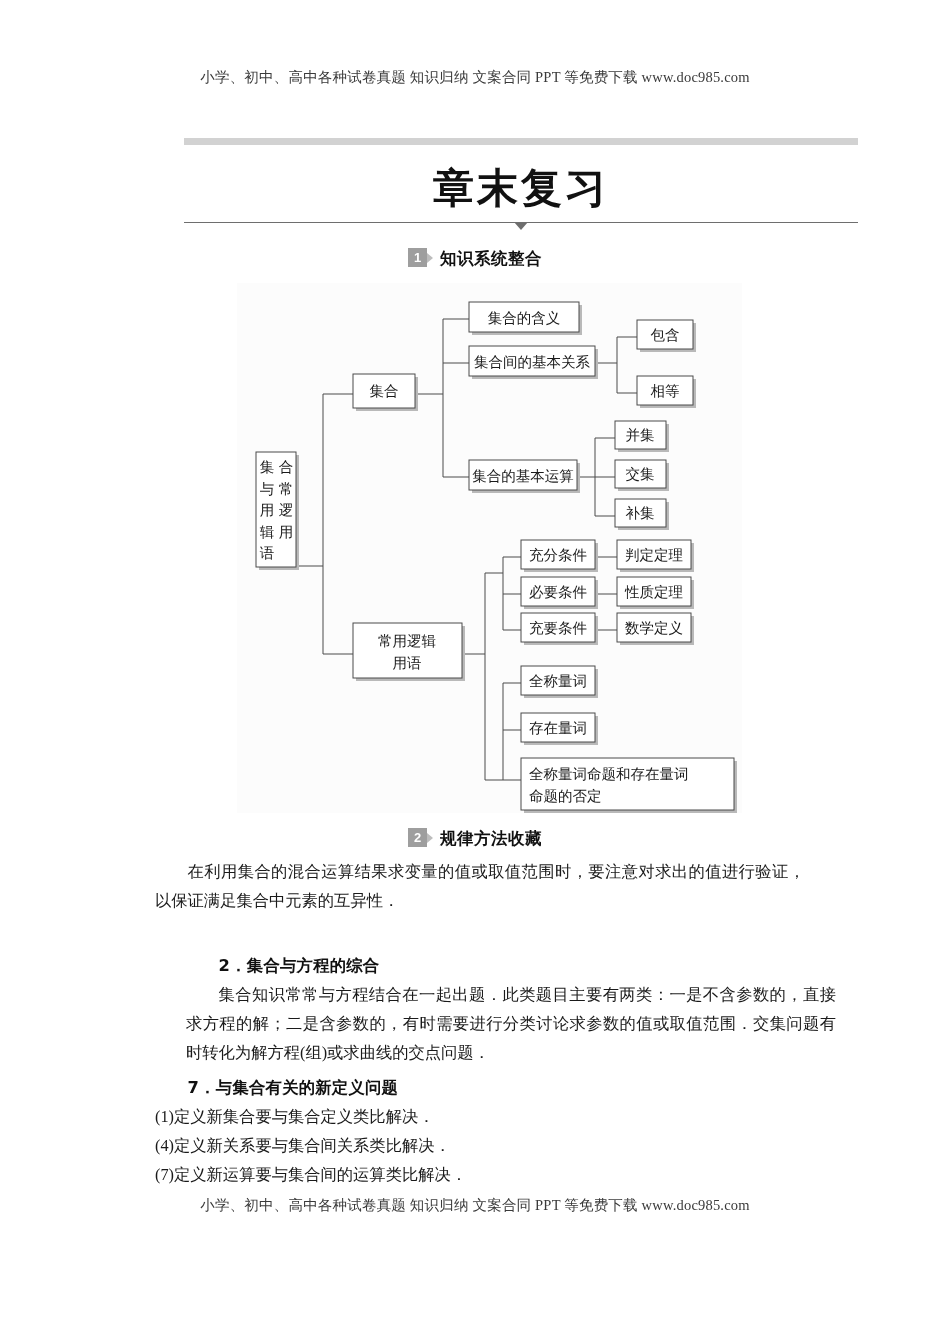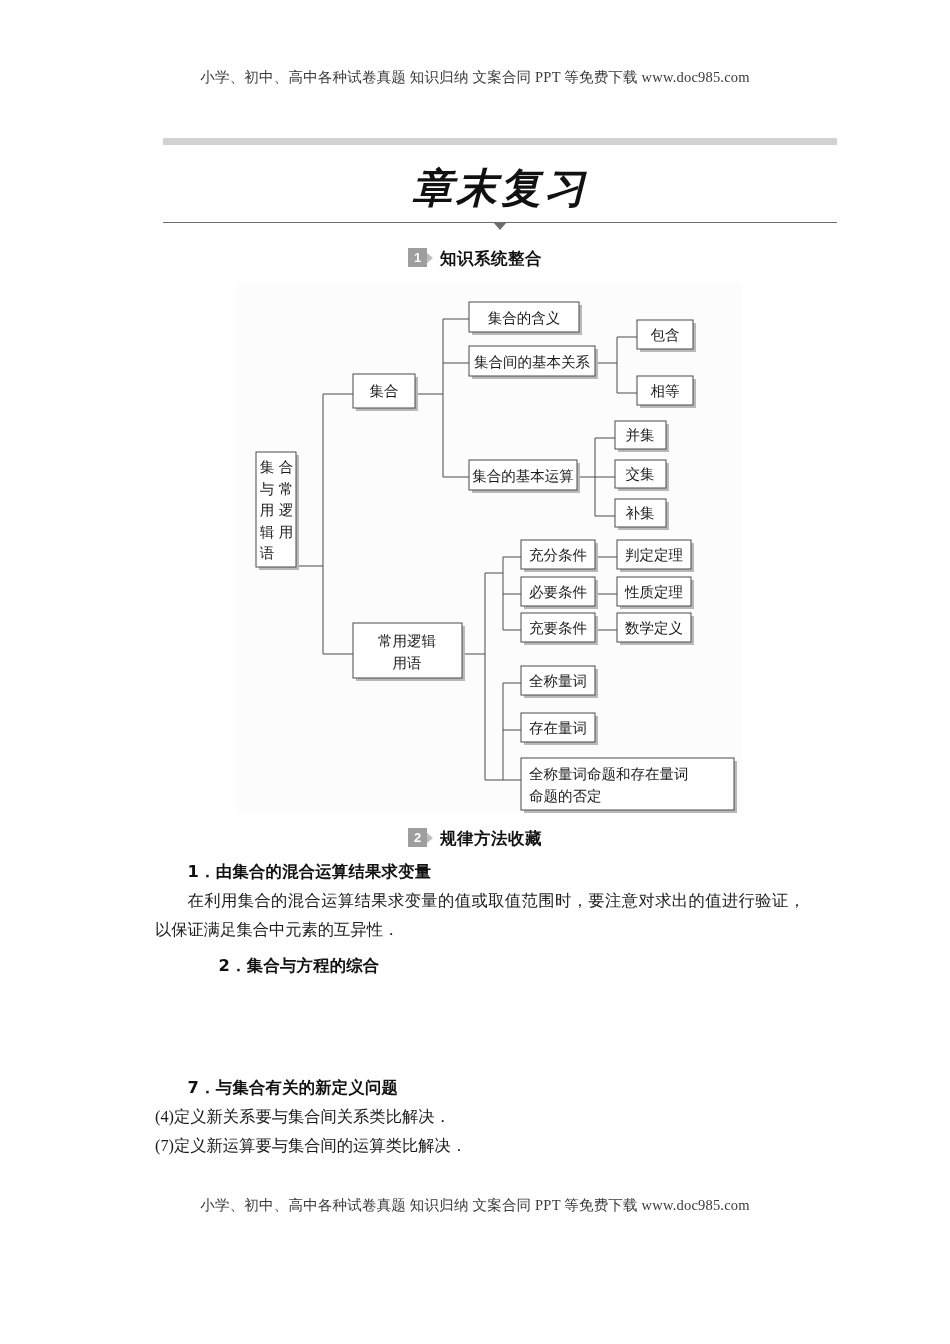--- a/index.html
+++ b/index.html
@@ -26,24 +26,23 @@
     color: #3a3a3a;
     letter-spacing: 0.2px;
     white-space: nowrap;
   }
   .promo-top { top: 68px; }
   .promo-bottom { top: 1196px; }
 
   
   .title-block {
     position: absolute;
-    left: 163px;
+    left: 184px;
     top: 138px;
     width: 674px;
-    font-style: italic;
   }
   .title-bar {
     height: 7px;
     background: #d2d2d2;
     width: 674px;
   }
   .title-text {
     margin-top: 22px;
     text-align: center;
     font-family: "DejaVu Sans", "Liberation Sans", sans-serif;
@@ -322,27 +321,28 @@
   <text class="dg-label" x="292" y="518" text-anchor="start">命题的否定</text>
 
 </svg>
 </div>
 
 <div class="sect-head" id="sect-methods">
   <span class="sect-num">2</span><span class="sect-title">规律方法收藏</span>
 </div>
 
 <div class="prose" style="top:857px;">
-  <div class="p-head">1．由集合的混合运算结果求变量</div>
   <div class="p-body">在利用集合的混合运算结果求变量的值或取值范围时，要注意对求出的值进行验证，以保证满足集合中元素的互异性．</div>
 </div>
 
 <div class="prose" style="top:951px;margin-left:31px;">
   <div class="p-head">2．集合与方程的综合</div>
+  <div class="p-body">集合知识常常与方程结合在一起出题．此类题目主要有两类：一是不含参数的，直接求方程的解；二是含参数的，有时需要进行分类讨论求参数的值或取值范围．交集问题有时转化为解方程(组)或求曲线的交点问题．</div>
 </div>
 
 <div class="prose" style="top:1073px;">
   <div class="p-head">7．与集合有关的新定义问题</div>
+  <div class="p-body p-flat">(1)定义新集合要与集合定义类比解决．</div>
   <div class="p-body p-flat">(4)定义新关系要与集合间关系类比解决．</div>
   <div class="p-body p-flat">(7)定义新运算要与集合间的运算类比解决．</div>
 </div>
 
 <div class="promo promo-bottom">小学、初中、高中各种试卷真题 知识归纳 文案合同 PPT 等免费下载  www.doc985.com</div>
 
 </body></html>

